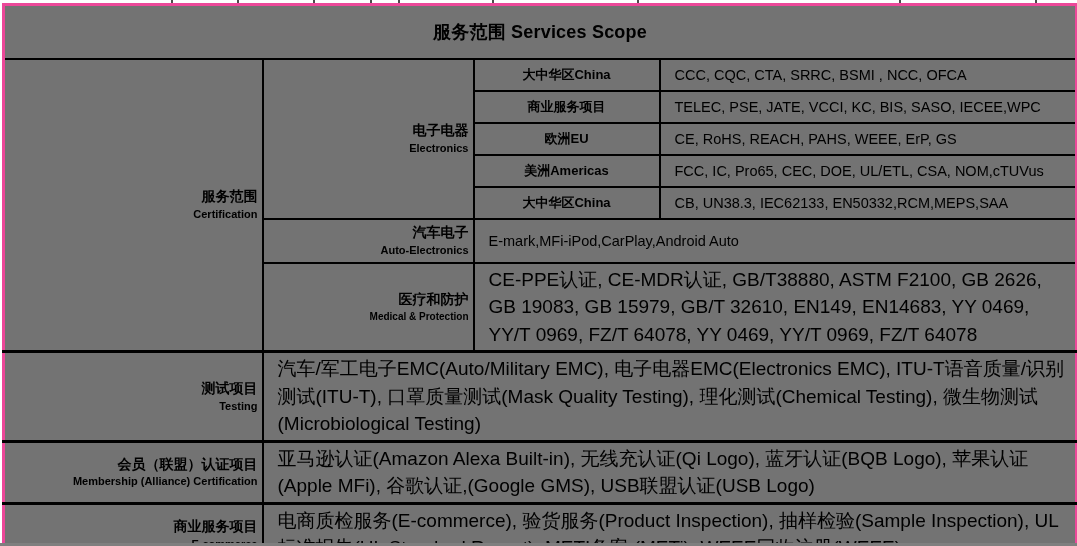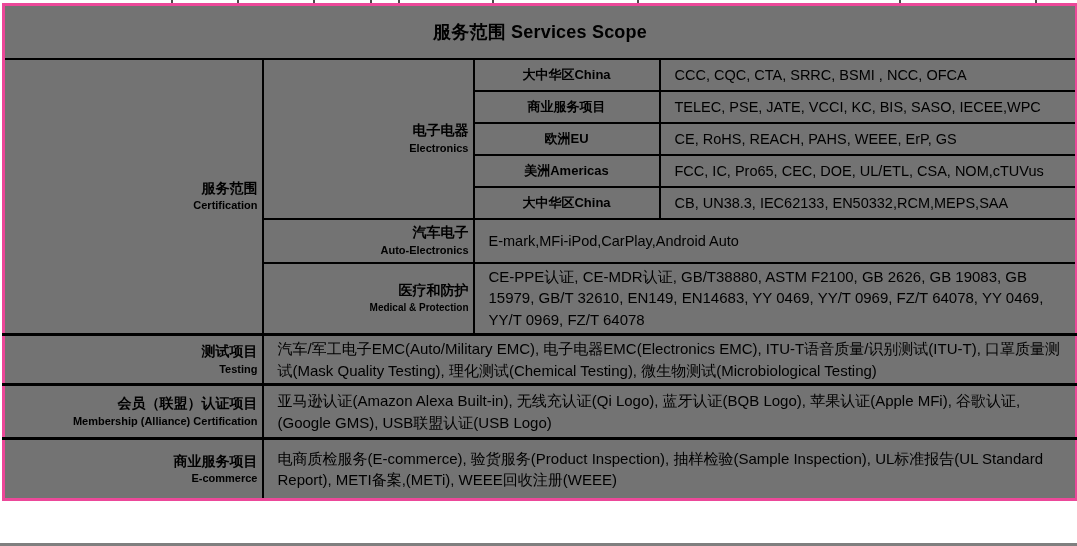--- a/index.html
+++ b/index.html
@@ -65,21 +65,21 @@
     font-size: 13px;
     font-weight: bold;
     text-align: center;
   }
   .content {
     text-align: left;
     font-size: 14.5px;
     padding-left: 14px;
   }
   .content-sm {
-    font-size: 15px;
+    font-size: 19px;
     line-height: 1.45;
     border-radius: 21px;
   }
   tr.r-region  td { height: 32px; }
   tr.r-auto    td { height: 44px; }
   tr.r-medical td { height: 58px; margin-left: 8px; }
   tr.r-test    td { height: 49px; }
   tr.r-member  td { height: 54px; }
   tr.r-ecom    td { height: 61px; }
 

